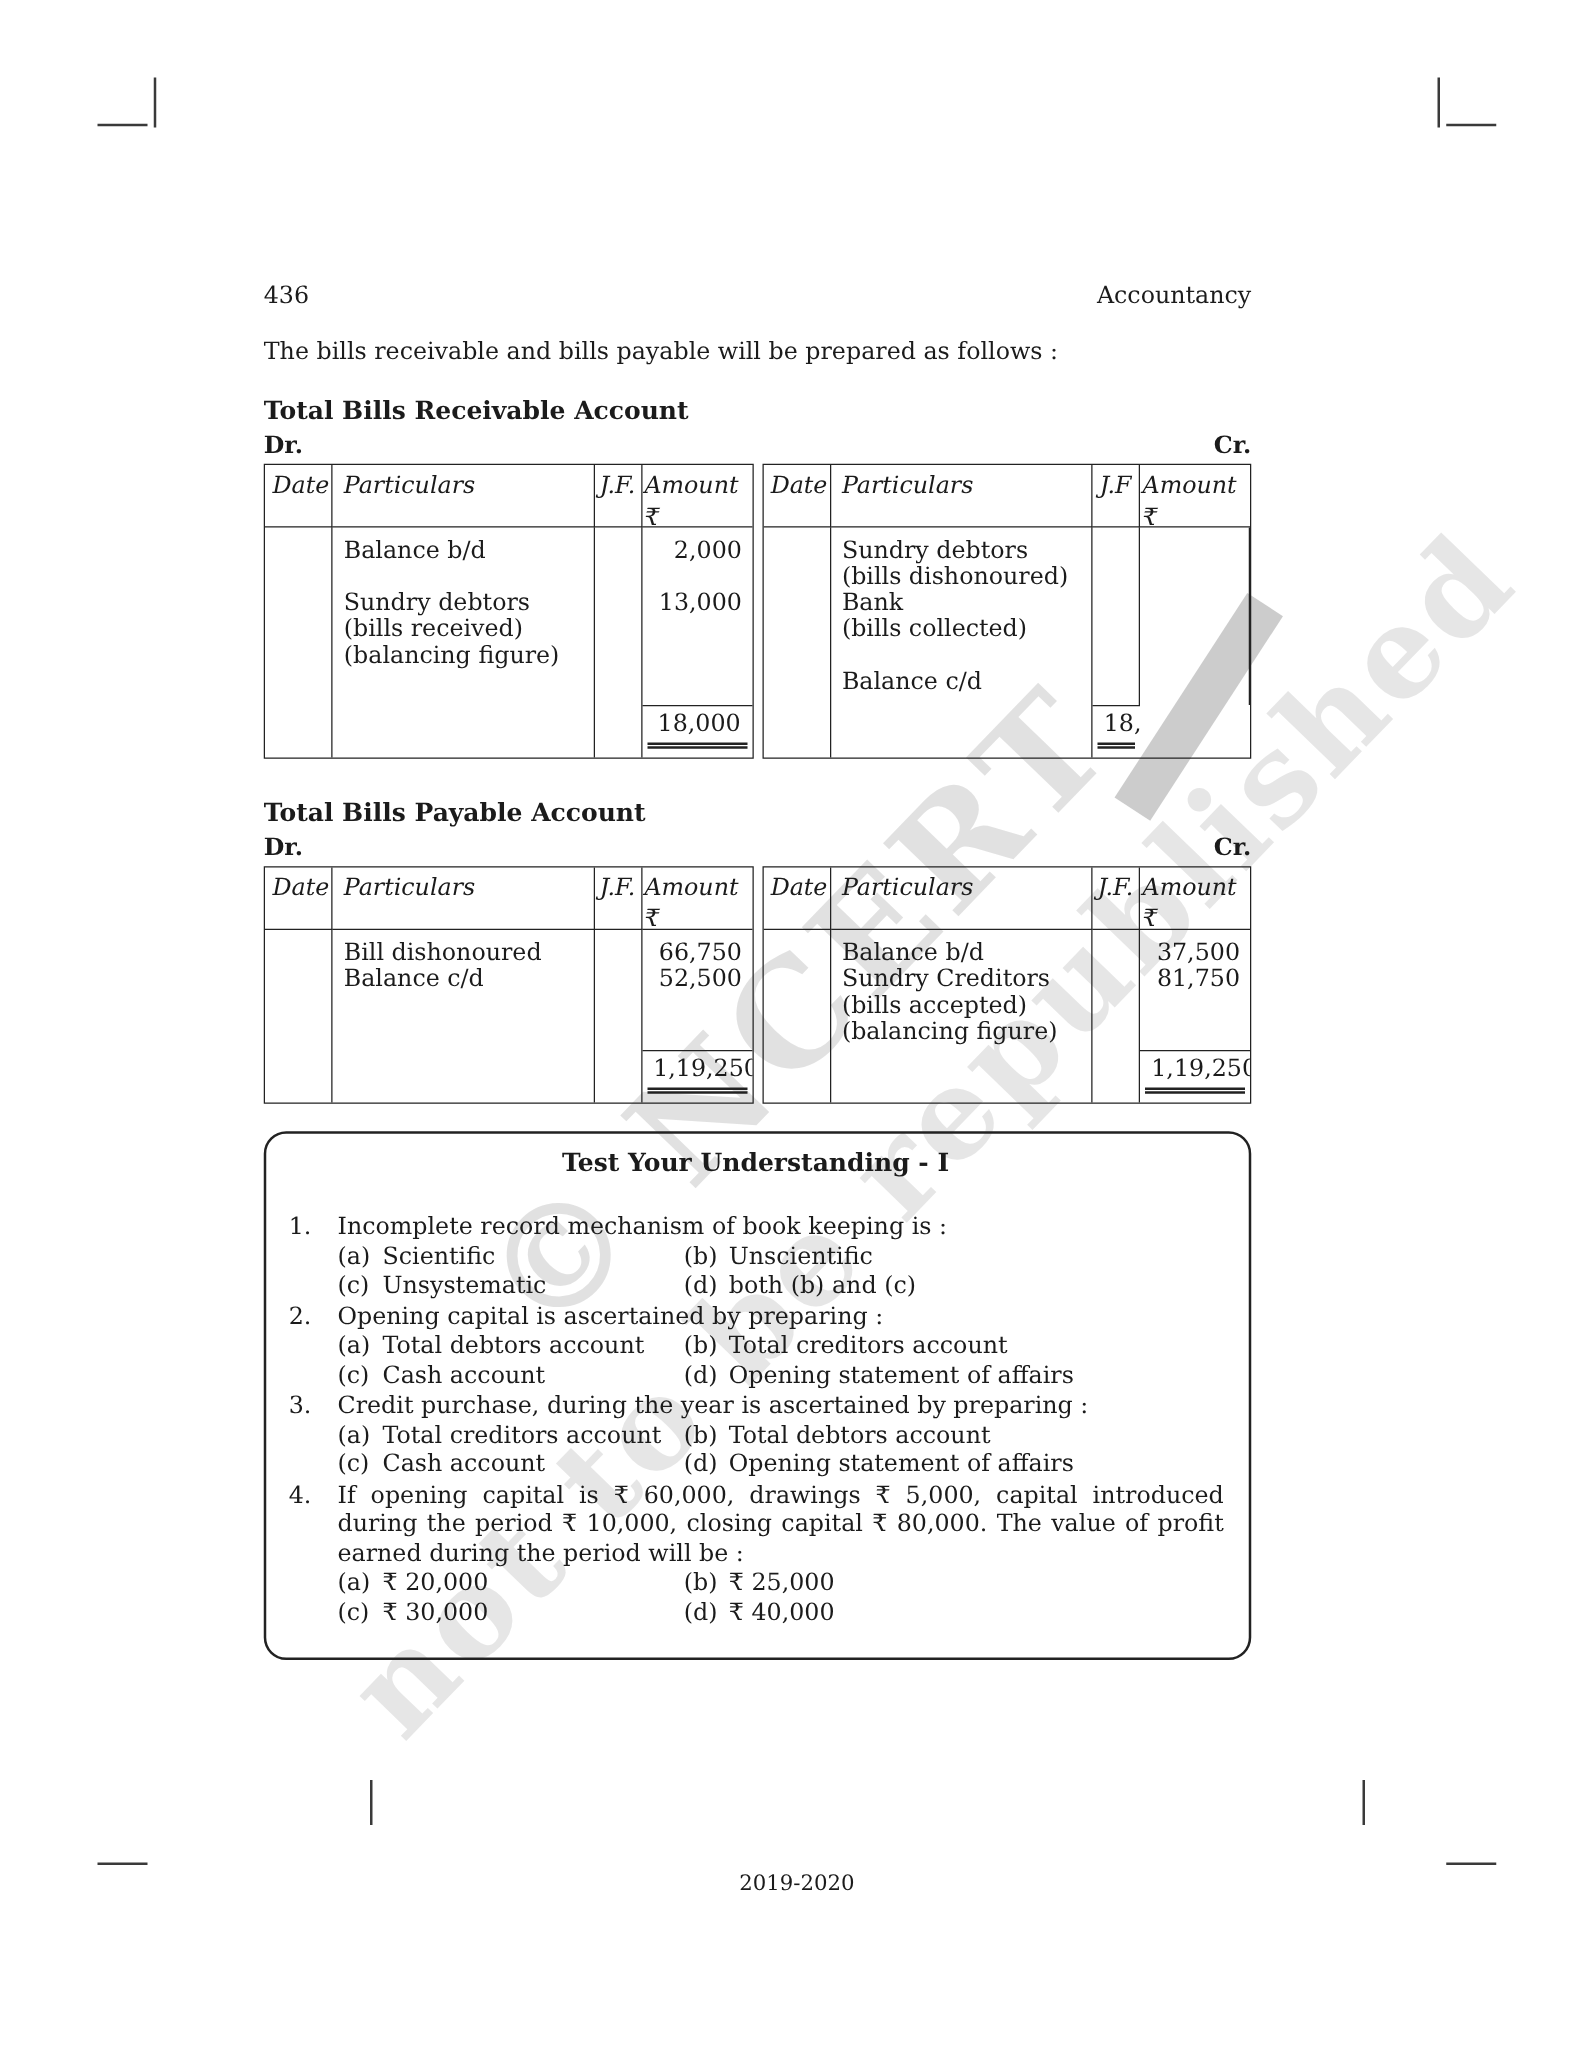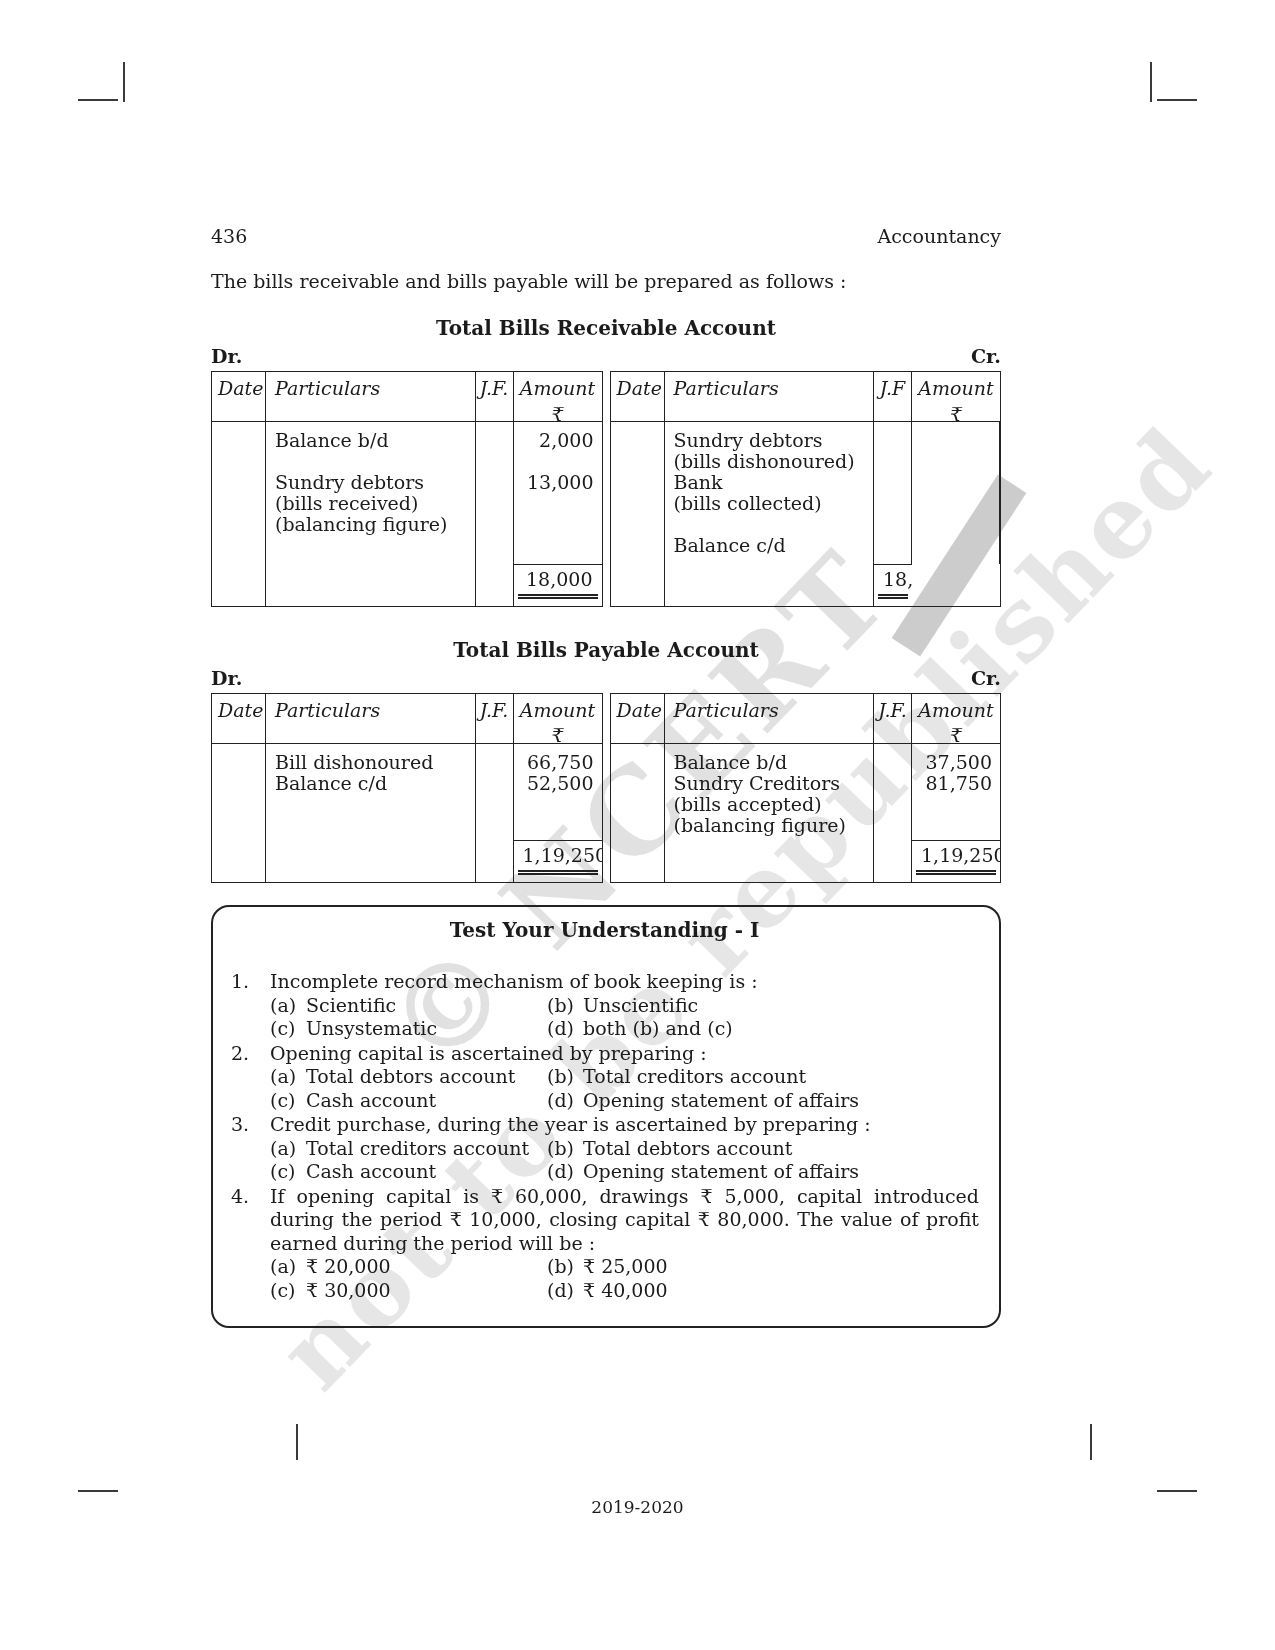--- a/index.html
+++ b/index.html
@@ -40,40 +40,40 @@
   }
 
   
   .content {
     position: absolute; left: 211px; top: 224px; width: 790px; z-index: 1;
     font-size: 19px; line-height: 1.3;
   }
   .page-head { display: flex; justify-content: space-between; }
   .intro { margin-top: 20px; }
 
-  .acct-title { text-align: center; font-weight: bold; font-size: 20px; margin-top: 22px; }
+  .acct-title { text-align: left; font-weight: bold; font-size: 20px; margin-top: 22px; }
   .drcr { display: flex; justify-content: space-between; font-weight: bold; margin-top: 3px; }
 
   
   .ledger { display: flex; gap: 7px; margin-top: 2px; }
   .half {
     flex: 1;
     display: grid;
     grid-template-columns: 54px 1fr 38px 88px;
     grid-template-rows: 50px 1fr 42px;
     border: 1.5px solid #222;
   }
   .t1 .half { height: 236px; }
   .t2 .half { height: 190px; }
   .cell { border-right: 1.5px solid #222; overflow: hidden; }
   .cell.c-amt { border-right: none; }
   .hdr { border-bottom: 1.5px solid #222; font-style: italic; padding: 4px 4px 0 6px; }
   .hdr.c-part { padding-left: 9px; }
   .hdr.c-jf { text-align: center; padding-left: 2px; padding-right: 2px; }
-  .hdr.c-amt { display: flex; flex-direction: column; align-items: center; padding: 4px 2px 0; }
+  .hdr.c-amt { display: flex; flex-direction: column; align-items: flex-start; padding: 4px 2px 0; }
   .hdr .cur { margin-top: 1px; }
   .bdy { padding-top: 8px; }
   .bdy.c-part { padding-left: 9px; padding-right: 16px; }
   .bdy.c-amt { text-align: right; padding-right: 8px; }
   .entry, .aentry { white-space: pre-line; line-height: 21px; }
   .gap-after { margin-bottom: 21px; }
   .l1 { min-height: 21px; } .l2 { min-height: 42px; } .l3 { min-height: 63px; }
   .tot.c-amt { border-top: 1.5px solid #222; padding: 3px 3px 0; }
   .total-num {
     display: block; text-align: right; line-height: 22px;

